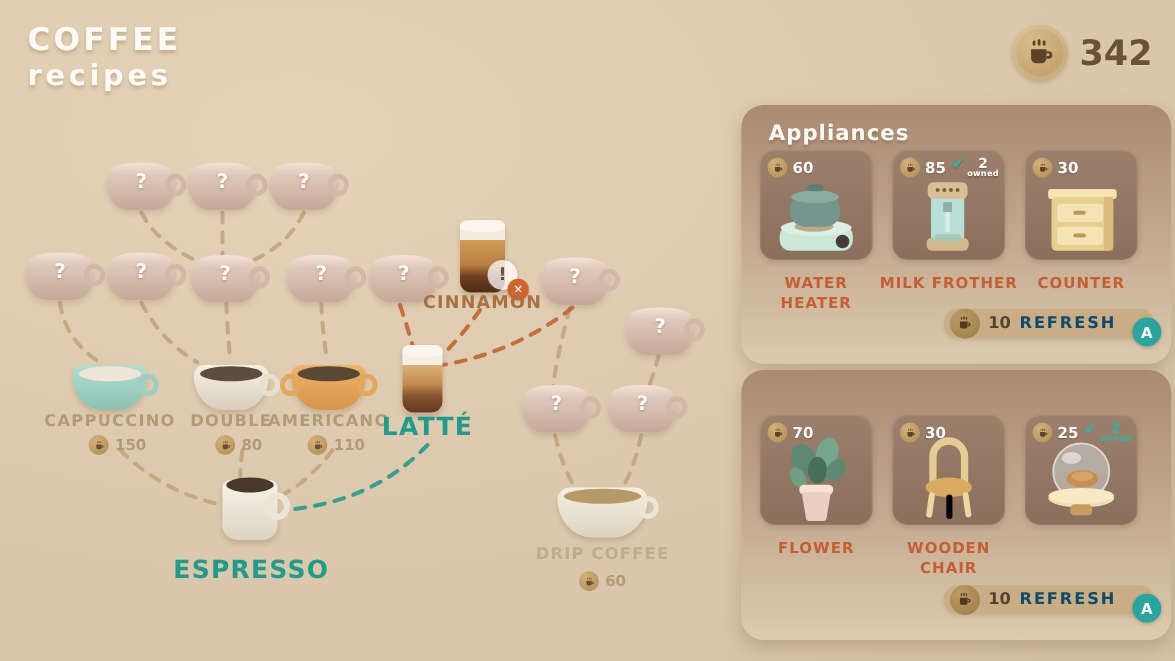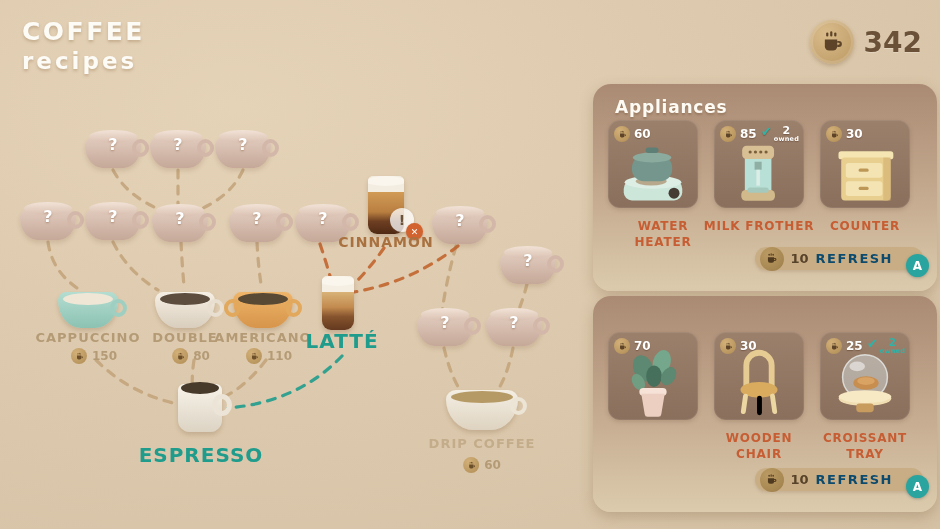--- a/index.html
+++ b/index.html
@@ -453,21 +453,21 @@
         <rect x="11" y="10" width="60" height="9" rx="3" fill="#f4e5b2"></rect>
         <rect x="14" y="17" width="54" height="47" rx="4" fill="#e9cf8f"></rect>
         <rect x="60" y="17" width="8" height="47" fill="#d6b473" opacity=".7"></rect>
         <rect x="19" y="23" width="40" height="16" rx="3" fill="#f4e4b4"></rect>
         <rect x="33" y="29" width="11" height="3.5" rx="1.7" fill="#bd9756"></rect>
         <rect x="19" y="43" width="40" height="16" rx="3" fill="#f4e4b4"></rect>
         <rect x="33" y="49" width="11" height="3.5" rx="1.7" fill="#bd9756"></rect>
       </svg>
     </div>
 
-    <div class="item-name" style="left:70px;top:134px">WATER
+    <div class="item-name" style="left:60px;top:134px">WATER
 HEATER</div>
     <div class="item-name" style="left:166px;top:134px">MILK FROTHER</div>
     <div class="item-name" style="left:272px;top:134px">COUNTER</div>
 
     <div class="refresh-btn" style="right:14px;top:163px">
       <span class="coin">
           <svg width="13" height="13" viewBox="0 0 20 20">
             <g fill="#4f3a1f">
               <rect x="5.5" y="2.6" width="1.7" height="3.2" rx=".85"></rect>
               <rect x="8.6" y="1.8" width="1.7" height="4" rx=".85"></rect>
@@ -559,24 +559,23 @@
         <circle cx="40" cy="29" r="23" fill="#dde8ea" fill-opacity=".45" stroke="#f4fafa" stroke-opacity=".7" stroke-width="1.5"></circle>
         <ellipse cx="32" cy="18" rx="8" ry="5" fill="#ffffff" fill-opacity=".5"></ellipse>
         <ellipse cx="41" cy="35" rx="13" ry="7" fill="#c78e4f"></ellipse>
         <ellipse cx="41" cy="33" rx="9" ry="4" fill="#d9a364"></ellipse>
         <ellipse cx="40" cy="51" rx="27" ry="7.5" fill="#f0ddb2"></ellipse>
         <ellipse cx="40" cy="49" rx="27" ry="6.5" fill="#f7e9c4"></ellipse>
         <rect x="31" y="56" width="18" height="9" rx="3.5" fill="#c89b5e"></rect>
       </svg>
     </div>
 
+    <div class="item-name" style="left:60px;top:134px">FLOWER</div>
     <div class="item-name" style="left:166px;top:134px">WOODEN
 CHAIR</div>
-    <div class="item-name" style="left:272px;top:134px">CROISSANT
-TRAY</div>
 
     <div class="refresh-btn" style="right:14px;top:172px">
       <span class="coin">
           <svg width="13" height="13" viewBox="0 0 20 20">
             <g fill="#4f3a1f">
               <rect x="5.5" y="2.6" width="1.7" height="3.2" rx=".85"></rect>
               <rect x="8.6" y="1.8" width="1.7" height="4" rx=".85"></rect>
               <rect x="11.7" y="2.6" width="1.7" height="3.2" rx=".85"></rect>
               <path d="M4.5 8h9.5v5.4a3.2 3.2 0 0 1-3.2 3.2H7.7a3.2 3.2 0 0 1-3.2-3.2z"></path>
               <path d="M14 9.2h1.3a2.3 2.3 0 0 1 0 4.6H14v-1.6h1.1a.8.8 0 0 0 0-1.6H14z"></path>

